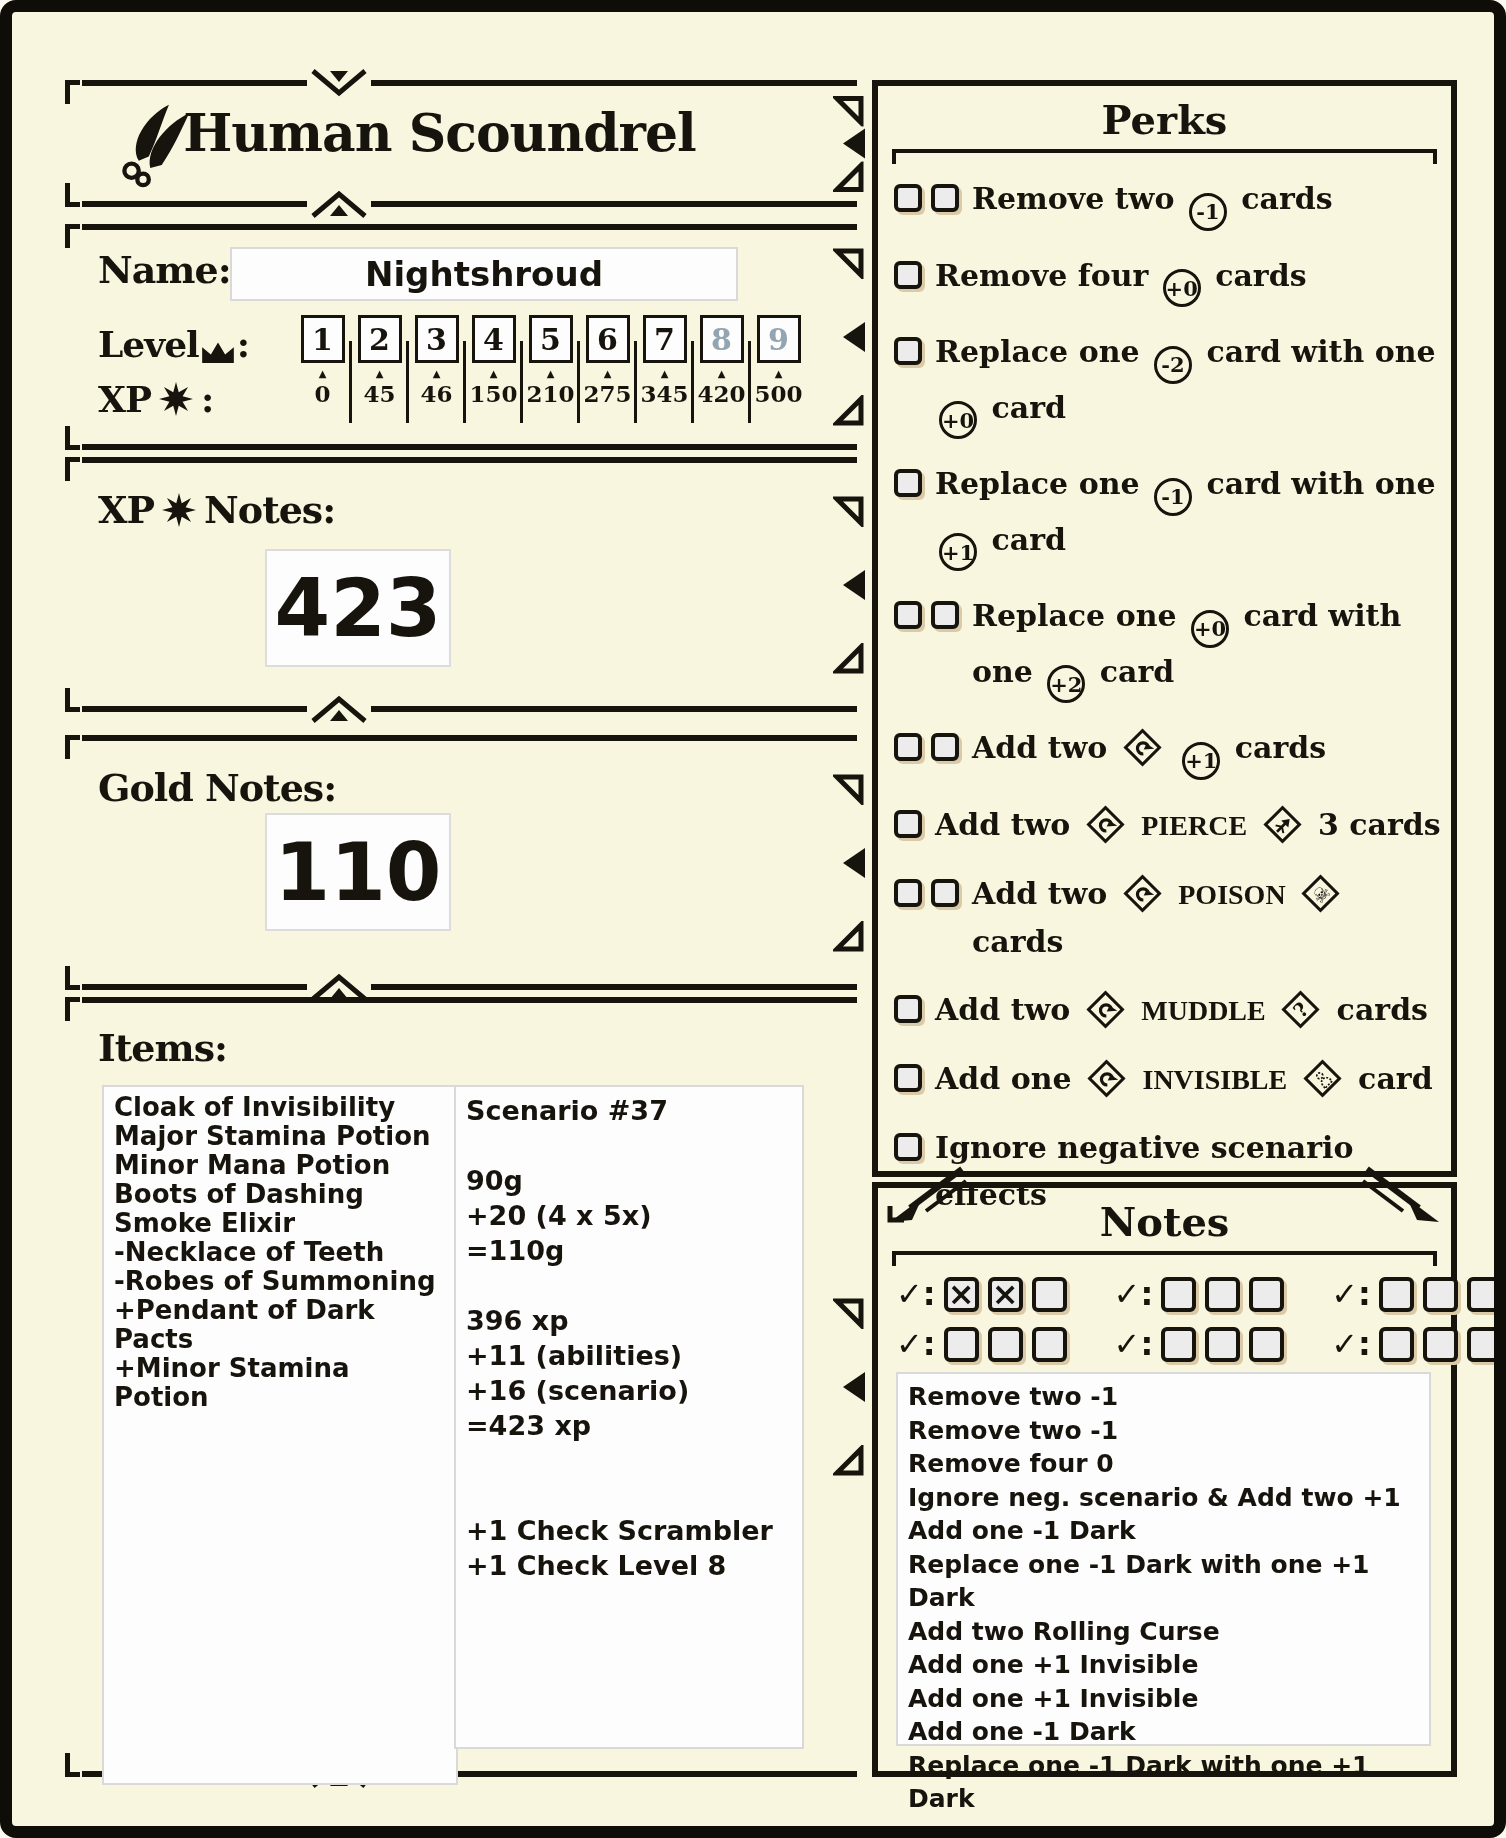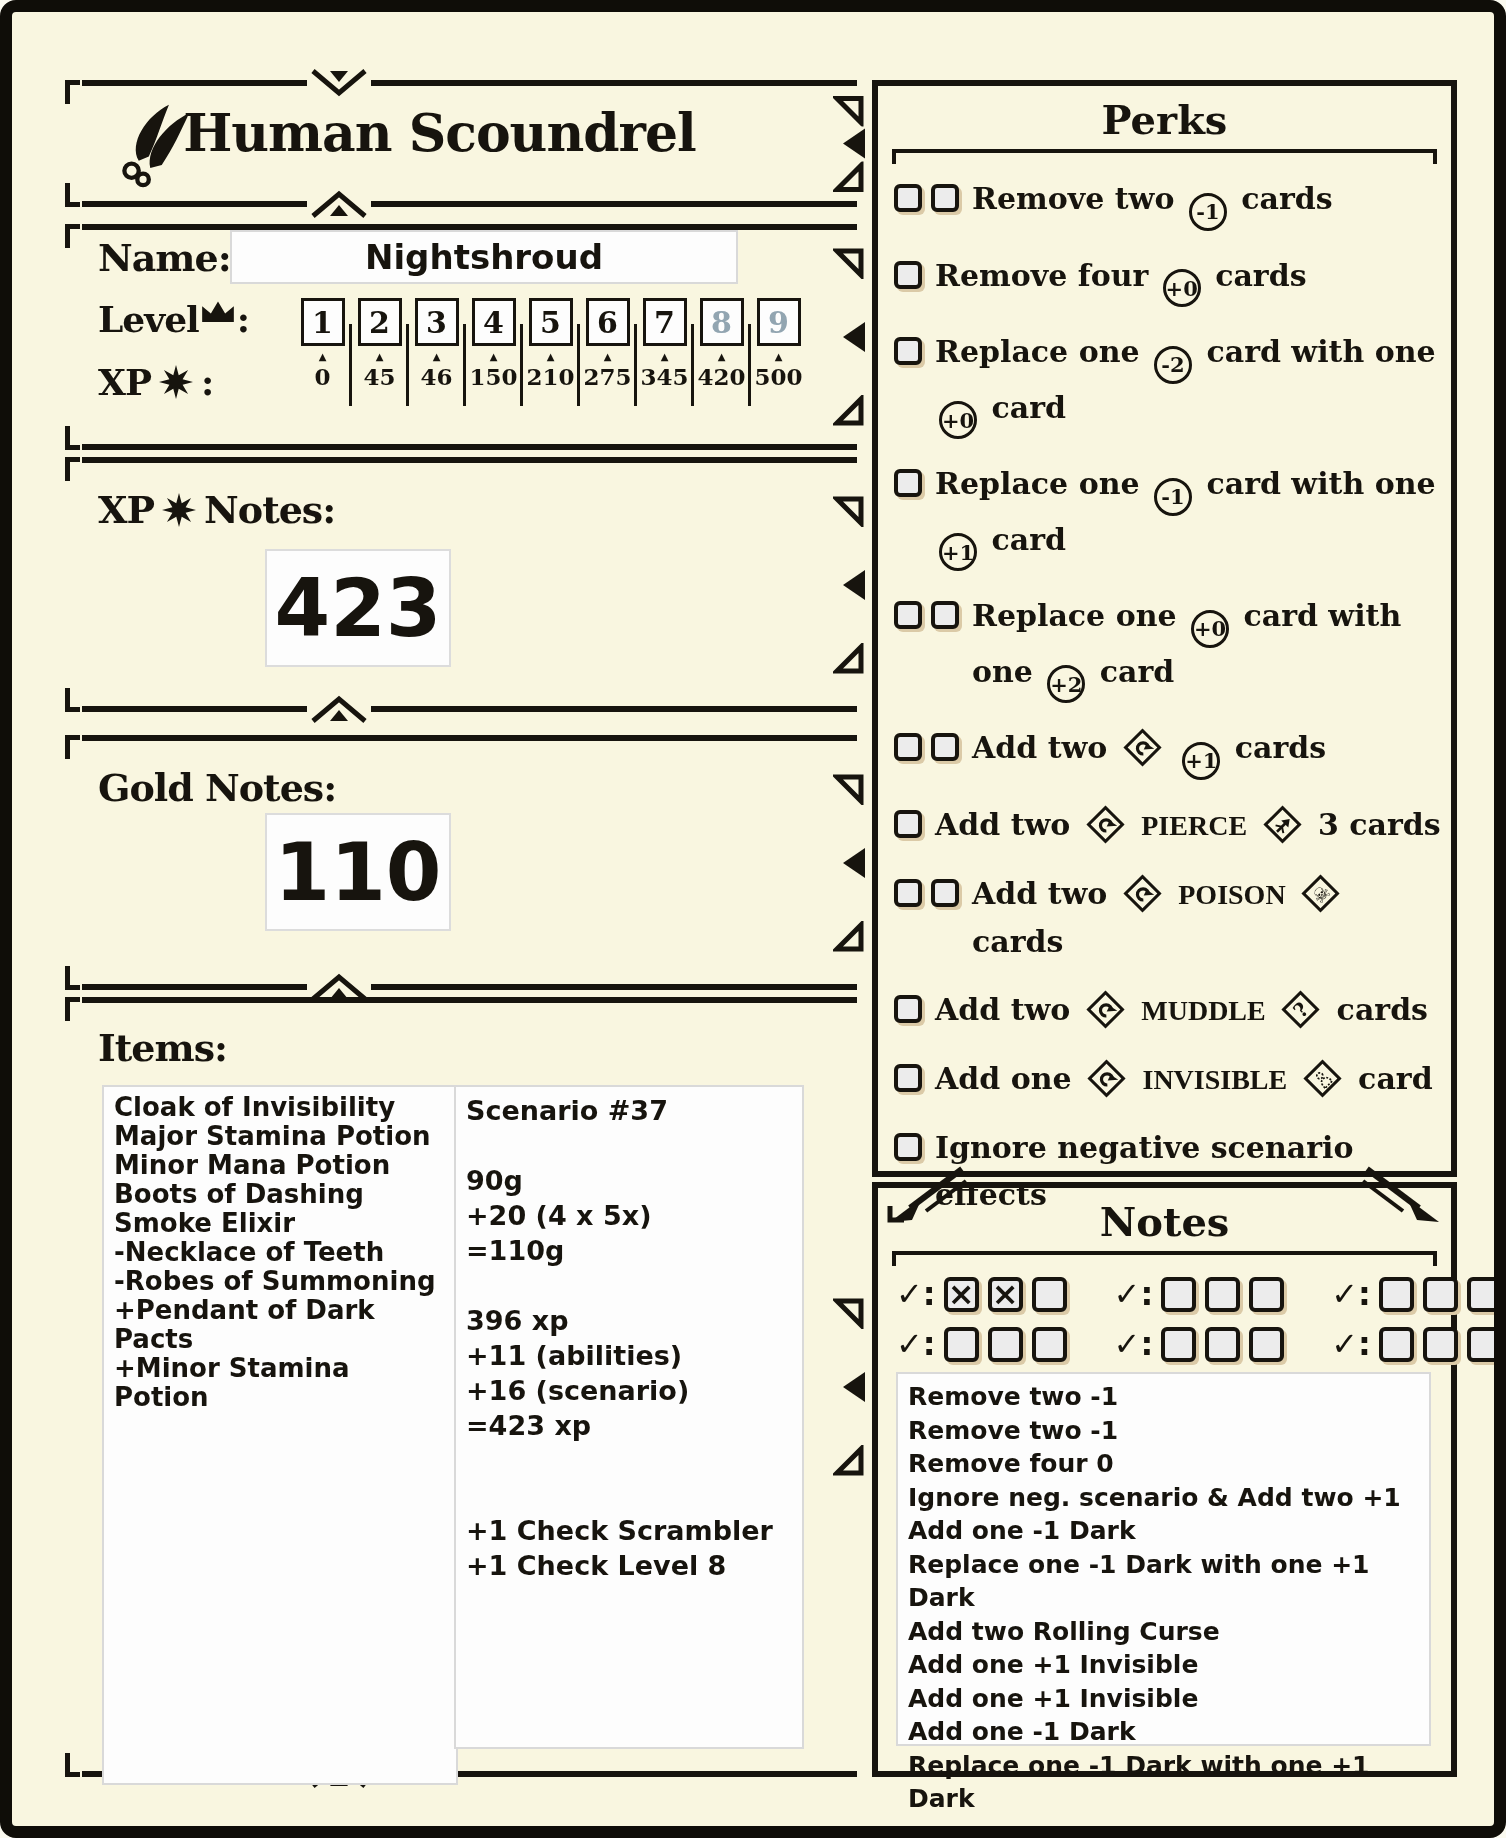--- a/index.html
+++ b/index.html
@@ -32,28 +32,28 @@
         height:calc(100% - 16px);max-height:180px;
         display:flex;flex-direction:column;justify-content:space-between;align-items:flex-end}
   
   .chv{position:absolute;left:225px;background:var(--paper);line-height:0}
   .chv-b{bottom:-17px}
   .chv-t{top:-17px;transform:rotate(180deg)}
   
   .hdr-title{position:absolute;left:0;right:60px;top:16px;text-align:center;font-size:52px}
   .class-ic{position:absolute;left:28px;top:8px}
   
-  .name-row{display:flex;align-items:center;margin:0 0 0 16px}
+  .name-row{display:flex;margin:17px 0 0 16px}
   .name-lbl{font-size:38px;width:118px}
   .name-input{margin-left:14px;width:508px;height:54px;background:var(--white);
     border:2px solid #d9d9d9;display:flex;align-items:center;justify-content:center;
     font:700 34px "DejaVu Sans",sans-serif}
   .lvl-wrap{display:flex;margin:14px 0 0 16px}
   .lvl-labels{width:196px;flex:0 0 auto}
-  .lvl-lbl{font-size:36px;display:flex;align-items:flex-start;gap:0;height:50px}
+  .lvl-lbl{font-size:36px;display:flex;align-items:flex-end;gap:0;height:50px}
   .xp-lbl{font-size:36px;display:flex;align-items:center;gap:8px;height:44px;margin-top:12px}
   #level-row{display:flex}
   .lvl-col{position:relative;width:57px;text-align:center}
   .lvl-box{width:44px;height:48px;margin:0 auto;background:var(--white);
     border:3px solid var(--ink);display:flex;align-items:center;justify-content:center;
     font:700 30px "DejaVu Serif",serif}
   .lvl-col.future .lvl-box{color:var(--graylvl)}
   .lvl-caret{font-size:10px;line-height:14px;margin-top:4px}
   .lvl-xp{font:700 23px "DejaVu Serif",serif;line-height:26px}
   .lvl-div{position:absolute;right:-1px;top:26px;bottom:-2px;width:3px;background:var(--ink)}

